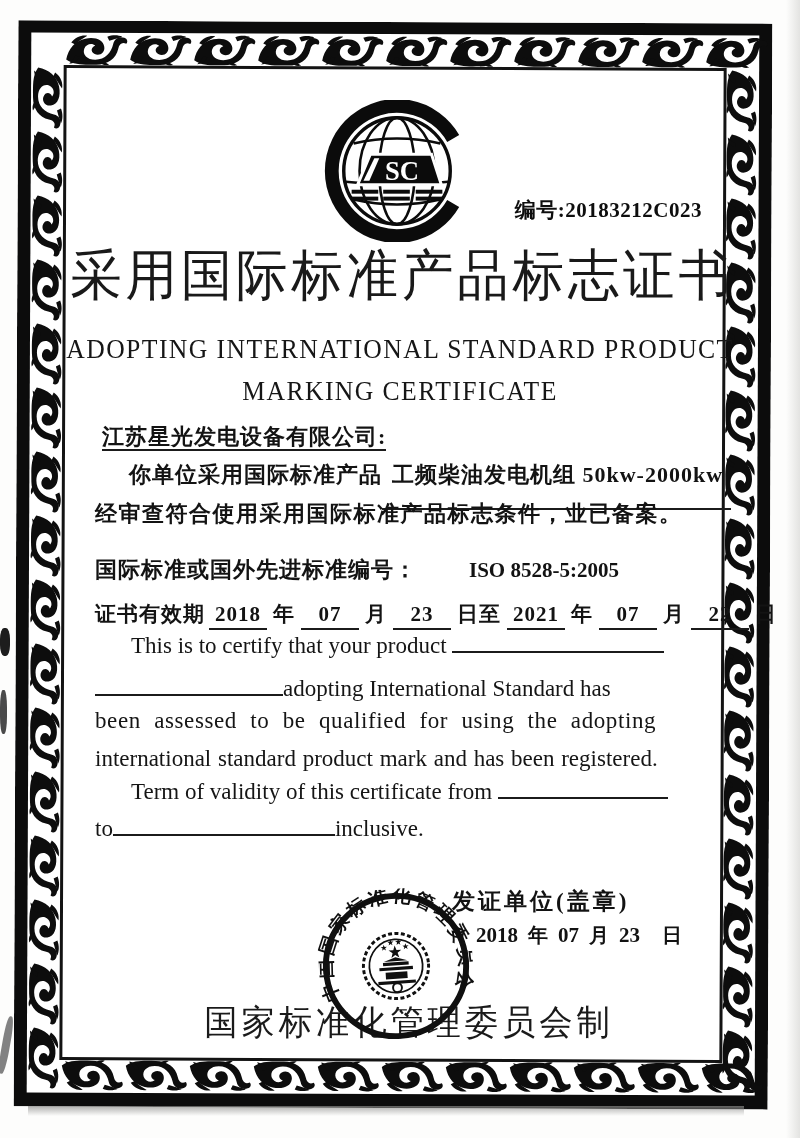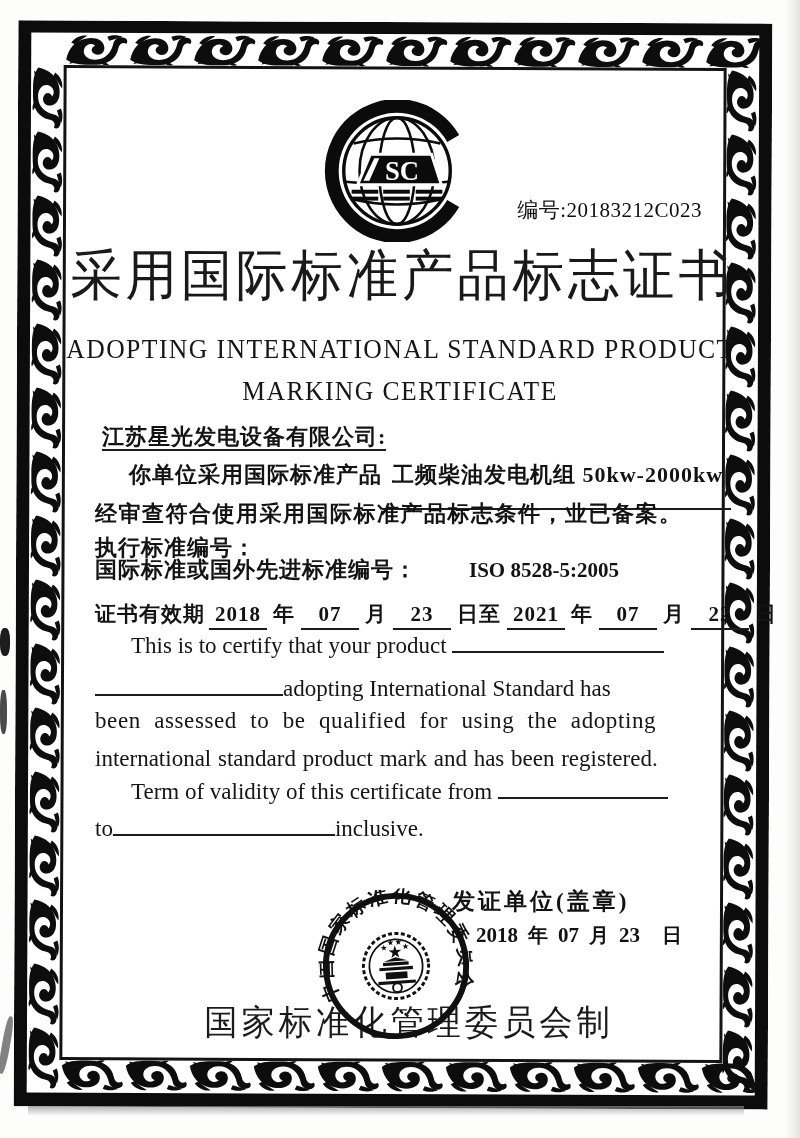--- a/index.html
+++ b/index.html
@@ -9,21 +9,21 @@
     color:#141414;overflow:hidden;
   }
   .page{
     position:relative;width:800px;height:1138px;background:#fdfdfc;overflow:hidden;
   }
   
   #frame-svg{position:absolute;left:16px;top:22px;transform:rotate(.25deg);}
   
   .cert-number{
     position:absolute;left:430px;top:196px;width:272px;text-align:right;
-    font-weight:normal;font-size:21px;letter-spacing:.5px;color:#0e0e0e;white-space:nowrap;
+    font-weight:bold;font-size:21px;letter-spacing:.5px;color:#0e0e0e;white-space:nowrap;
   }
   .title-cn{
     position:absolute;left:60px;top:240px;width:680px;text-align:center;
     font-size:53px;letter-spacing:4px;font-weight:400;color:#191919;
     white-space:nowrap;transform:scale(.97,1.04);
   }
   .title-en{
     position:absolute;left:40px;width:720px;text-align:center;
     font-size:27px;letter-spacing:1.5px;color:#161616;white-space:nowrap;
     transform:scaleX(.95);
@@ -209,21 +209,20 @@
     <span class="u">江苏星光发电设备有限公司:</span>
   </div>
 
   <div class="cnline l1">
     <span class="indent"></span><span>你单位采用国际标准产品</span><span class="product">工频柴油发电机组 50kw-2000kw</span>
   </div>
 
   <div class="cnline l2">经审查符合使用采用国际标准产品标志条件，业已备案。</div>
 
   <div class="cnline exec stdrow">
-    <span>执行标准编号：</span>
   </div>
 
   <div class="cnline intl stdrow">
     <span>国际标准或国外先进标准编号：</span>
     <span class="val">ISO 8528-5:2005</span>
   </div>
 
   <div class="cnline validity">
     <span>证书有效期</span>
     <span class="num">2018</span>

